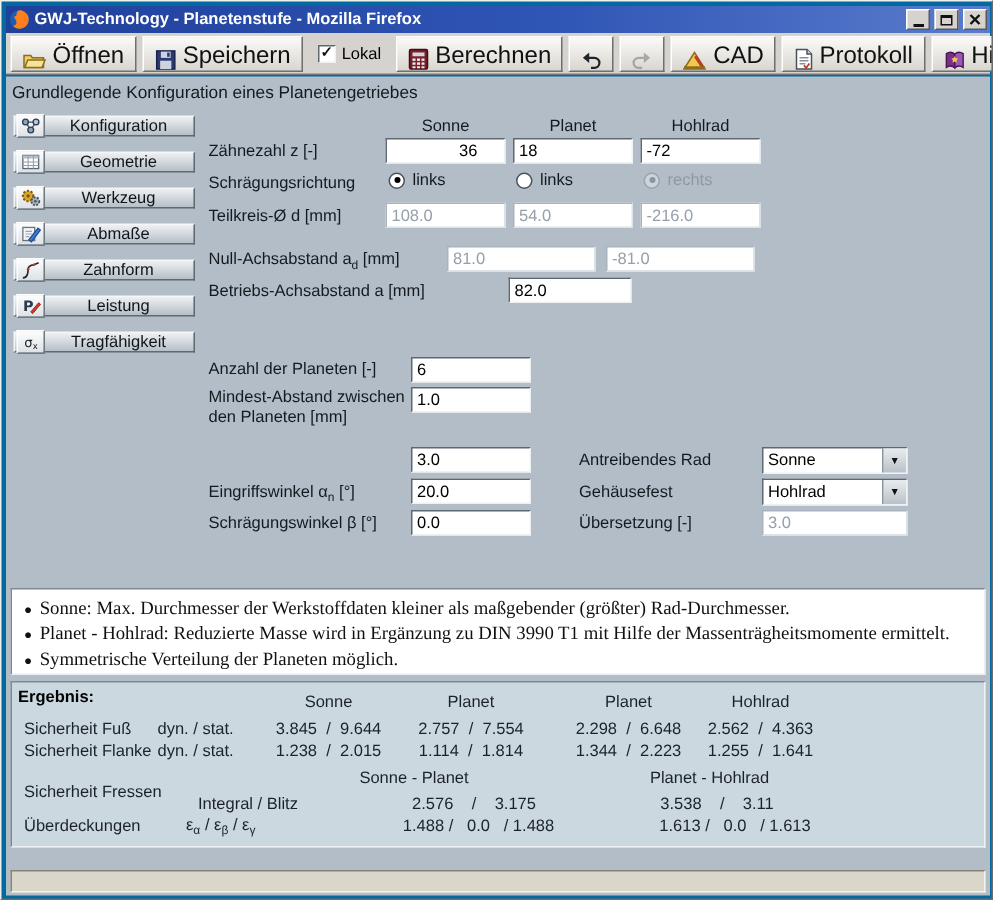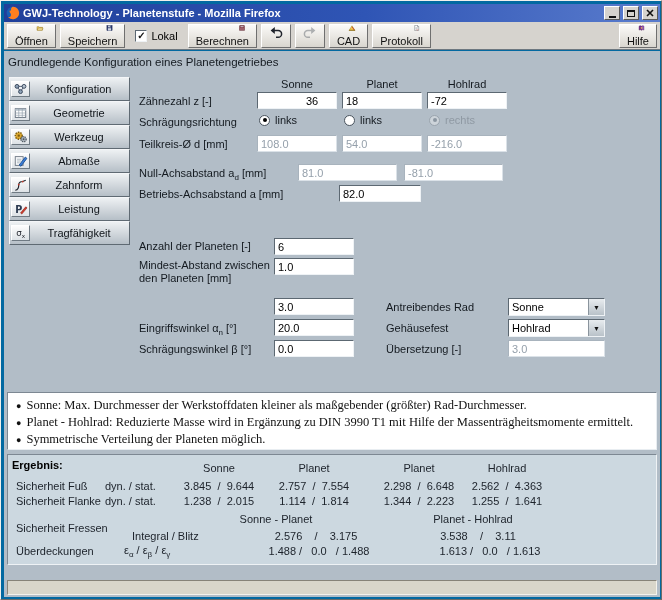--- a/index.html
+++ b/index.html
@@ -27,36 +27,36 @@
   
   #toolbar {
     position:absolute; left:3px; top:21px; width:656px; height:28px;
     background:#d6d3ce; border-bottom:1px solid #6e7880;
     display:flex; align-items:center; padding:1px 3px; gap:4px;
   }
   .btn {
     height:24px; display:flex; align-items:flex-end; gap:4px; padding:0 7px;
     background:linear-gradient(#fbfaf8,#d9d6cf);
     border:1px solid; border-color:#ffffff #6f6f6f #6f6f6f #ffffff;
-    font-size:11px; color:#111; white-space:nowrap; cursor:default;flex-direction:column;
+    font-size:16px; color:#111; white-space:nowrap; cursor:default;
   }
   .btn.sq { padding:0 6px; }
   .btn.dis svg { opacity:.45; }
   .chk-wrap { display:flex; align-items:center; gap:4px; padding:0 6px; font-size:11px; }
   .chk { width:12px; height:12px; background:#fff;
     border:1px solid; border-color:#5c6872 #eef2f5 #eef2f5 #5c6872;
     font-size:10px; font-weight:bold; color:#111; line-height:10px; text-align:center; }
   
   #client { position:absolute; left:3px; top:50px; width:656px; height:546px; background:#b2bdc7; }
   .lbl { position:absolute; font-size:11px; color:#141a20; white-space:nowrap; }
   .lbl sub { font-size:8px; }
   .hd { position:absolute; font-size:11px; color:#141a20; text-align:center; }
   
   .sbtn {
-    position:absolute; left:5px; width:121px; height:24px;
+    position:absolute; left:5px; width:121px; height:14px;
     background:linear-gradient(#eef1f3,#b6bfc7);
     border:1px solid; border-color:#f4f6f8 #5f6a73 #5f6a73 #f4f6f8;
     display:flex; align-items:center; padding:1px; cursor:default;
   }
   .sicon { width:19px; height:16px; background:linear-gradient(#fdfdfd,#dde2e6);
     border:1px solid; border-color:#fff #6f7a83 #6f7a83 #fff;
     display:flex; align-items:center; justify-content:center; }
   .slabel { flex:1; text-align:center; font-size:11px; color:#10151a; }
   
   .tf { position:absolute; height:17px; width:80px; background:#fff;

